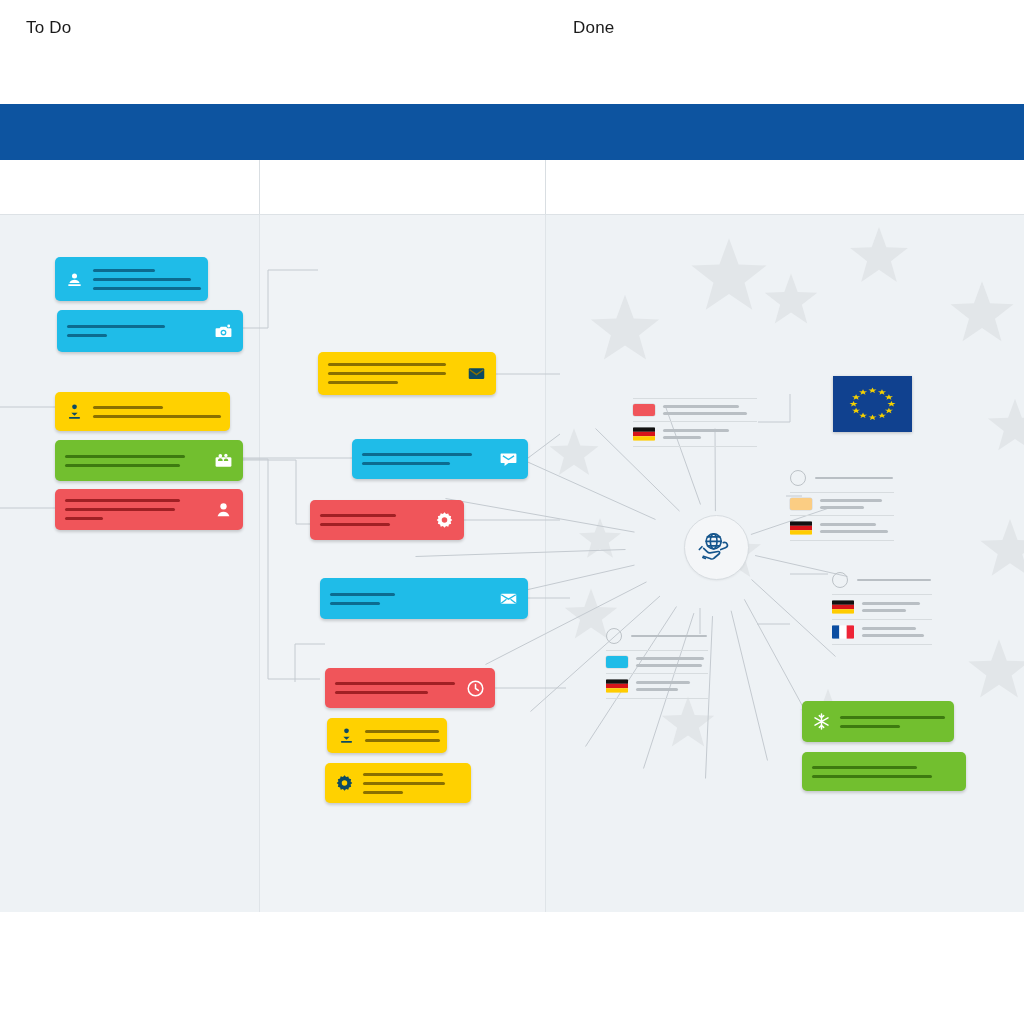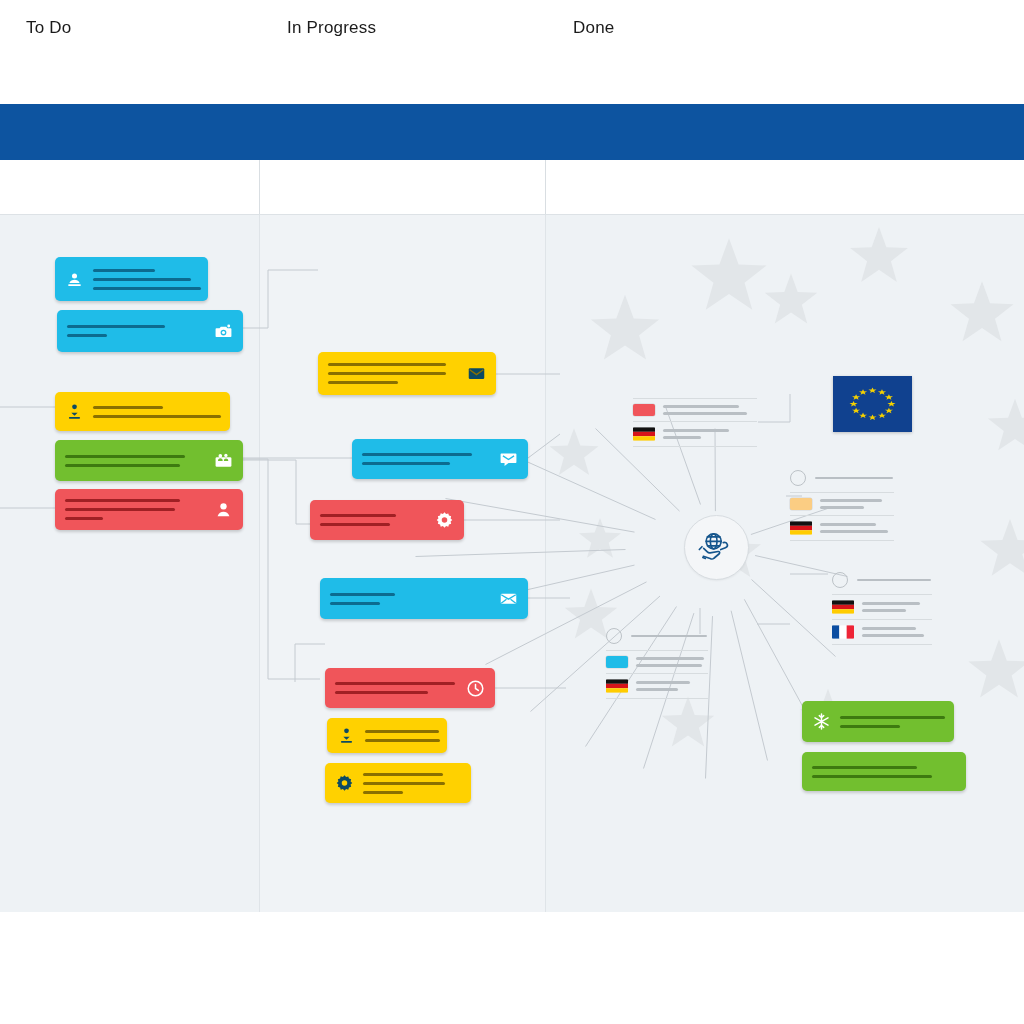--- a/index.html
+++ b/index.html
@@ -118,23 +118,20 @@
       <svg width="48" height="48" viewBox="0 0 100 100" class="star" style="left: 30px; top: 300px;">
         <path d="M50.00 6.00 L61.17 36.63 L93.75 37.79 L68.07 57.87 L77.04 89.21 L50.00 71.00 L22.96 89.21 L31.93 57.87 L6.25 37.79 L38.83 36.63 Z" fill="#e2e6e9"></path>
       </svg>
     </div>
 
   <div class="topbar"></div>
 
   <div class="header-row"></div>
   <div class="col-head" style="left:26px;">
     <span>To Do</span>
-  </div>
-  <div class="col-head" style="left:287px;">
-    <span>In Progress</span>
   </div>
   <div class="col-head" style="left:573px;">
     <span>Done</span>
   </div>
   <div class="head-divider" style="left:259px;"></div>
   <div class="head-divider" style="left:545px;"></div>
   <div class="head-underline"></div>
   <div class="col-sep" style="left:259px;"></div>
   <div class="col-sep" style="left:545px;"></div>
 

